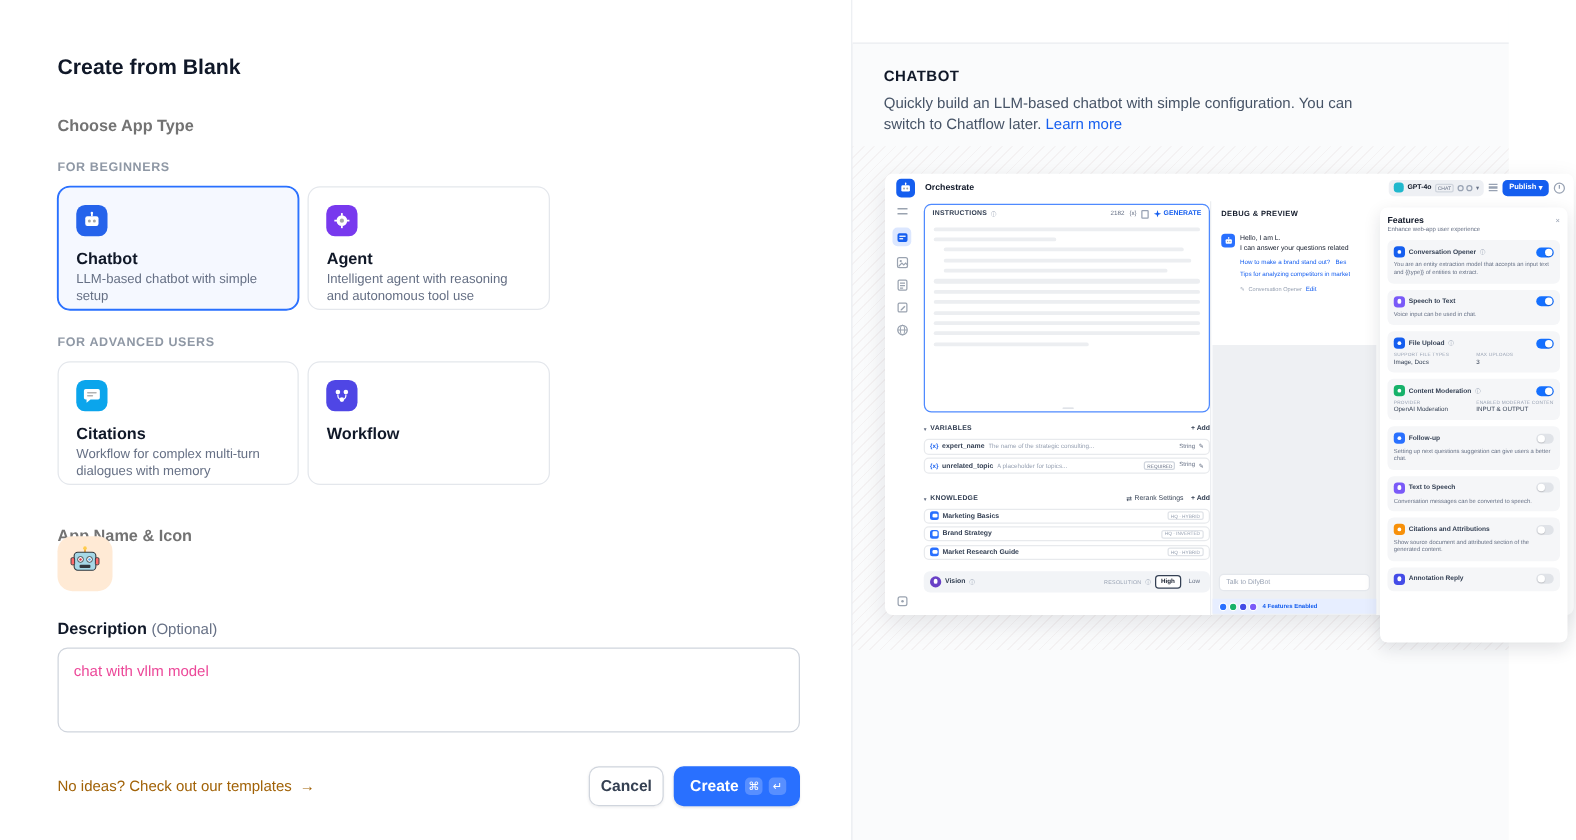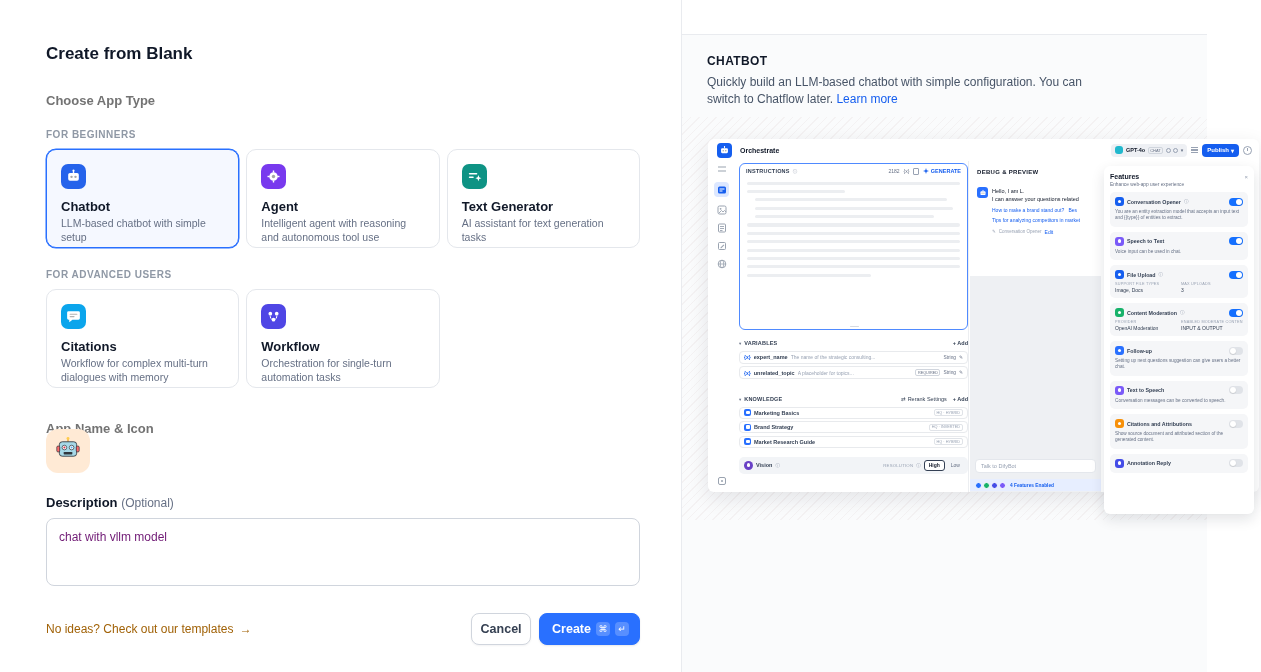--- a/index.html
+++ b/index.html
@@ -17,21 +17,21 @@
   .cicon { width:25px; height:25px; border-radius:7px; display:flex; align-items:center; justify-content:center; }
   .cicon svg { width:17px; height:17px; }
   .ctitle { font-size:13px; font-weight:bold; color:#101828; margin-top:10px; }
   .cdesc { font-size:10.5px; color:#667085; margin-top:3px; line-height:1.32; }
   .name-row { display:flex; gap:14px; margin-top:9px; align-items:flex-start; }
   .name-input { width:533px; height:28px; background:#f2f4f7; border:none; border-radius:8px; font-size:12px; color:#101828; padding:0 12px; font-family:"Liberation Sans",sans-serif; outline:none; }
   .emoji-btn { width:44px; height:44px; border-radius:12px; background:#ffead5; display:flex; align-items:center; justify-content:center; cursor:pointer; margin-top:-16px; }
   .desc-label { margin-top:22px; font-size:13px; color:#101828; }
   .desc-label b { font-weight:bold; }
   .desc-label .opt { font-size:12px; color:#667085; font-weight:normal; }
-  .desc-area { display:block; width:594px; height:68px; margin-top:8px; background:#fff; border:1px solid #d0d5dd; border-radius:8px; font-size:12px; color:#701a75; padding:10px 12px; resize:none; font-family:"Liberation Sans",sans-serif; outline:none; line-height:1.4; }
+  .desc-area { display:block; width:594px; height:68px; margin-top:8px; background:#fff; border:1px solid #d0d5dd; border-radius:8px; font-size:12px; color:#ec4899; padding:10px 12px; resize:none; font-family:"Liberation Sans",sans-serif; outline:none; line-height:1.4; }
   .footer { margin-top:27px; display:flex; align-items:center; justify-content:space-between; }
   .tpl-link { font-size:12px; color:#a16207; text-decoration:none; cursor:pointer; }
   .tpl-link .arr { margin-left:3px; }
   .btns { display:flex; gap:8px; }
   .btn { height:32px; border-radius:8px; font-size:12.5px; font-weight:bold; display:flex; align-items:center; justify-content:center; cursor:pointer; }
   .btn-cancel { width:60px; background:#fff; border:1px solid #d0d5dd; color:#354052; box-shadow:0 1px 2px rgba(16,24,40,.05); }
   .btn-create { padding:0 10px 0 12px; background:#2970ff; border:1px solid #2970ff; color:#fff; gap:5px; box-shadow:0 1px 2px rgba(16,24,40,.1); }
   .kbd { background:rgba(255,255,255,.22); border-radius:4px; width:14px; height:14px; font-size:9px; font-weight:normal; display:flex; align-items:center; justify-content:center; }
 
   
@@ -175,31 +175,20 @@
               <circle cx="12" cy="12" r="2.4" fill="rgba(0,0,0,.35)"></circle>
               <rect x="11" y="3.5" width="2" height="3" fill="#fff"></rect>
               <rect x="11" y="17.5" width="2" height="3" fill="#fff"></rect>
               <rect x="3.5" y="11" width="3" height="2" fill="#fff"></rect>
               <rect x="17.5" y="11" width="3" height="2" fill="#fff"></rect>
             </svg>
         </div>
         <div class="ctitle">Agent</div>
         <div class="cdesc">Intelligent agent with reasoning and autonomous tool use</div>
       </div>
-      <div class="card">
-        <div class="cicon" style="background: rgb(14, 147, 132);">
-          <svg viewBox="0 0 24 24">
-              <rect x="4" y="7" width="12" height="2.2" rx="1.1" fill="#fff"></rect>
-              <rect x="4" y="12" width="7" height="2.2" rx="1.1" fill="#fff"></rect>
-              <path d="M17.5 10l1.2 3.1 3.1 1.2-3.1 1.2-1.2 3.1-1.2-3.1-3.1-1.2 3.1-1.2z" fill="#fff"></path>
-            </svg>
-        </div>
-        <div class="ctitle">Text Generator</div>
-        <div class="cdesc">AI assistant for text generation tasks</div>
-      </div>
     </div>
 
     <div class="eyebrow">FOR ADVANCED USERS</div>
     <div class="cards">
       <div class="card">
         <div class="cicon" style="background: rgb(11, 165, 236);">
           <svg viewBox="0 0 24 24">
               <path d="M5 4.5h14a2 2 0 0 1 2 2v8a2 2 0 0 1-2 2h-8.5L6 20v-3.5H5a2 2 0 0 1-2-2v-8a2 2 0 0 1 2-2z" fill="#fff"></path>
               <rect x="6.5" y="8" width="11" height="1.7" rx=".85" fill="rgba(0,0,0,.3)"></rect>
               <rect x="6.5" y="11.2" width="7" height="1.7" rx=".85" fill="rgba(0,0,0,.3)"></rect>
@@ -211,21 +200,20 @@
       <div class="card">
         <div class="cicon" style="background: rgb(79, 70, 229);">
           <svg viewBox="0 0 24 24">
               <circle cx="7.5" cy="8" r="2.6" fill="#fff"></circle>
               <circle cx="16.5" cy="8" r="2.6" fill="#fff"></circle>
               <circle cx="12" cy="16.5" r="2.6" fill="#fff"></circle>
               <path d="M7.5 11v1.5a4 4 0 0 0 2 3.4M16.5 11v1.5a4 4 0 0 1-2 3.4" stroke="#fff" stroke-width="1.4" fill="none"></path>
             </svg>
         </div>
         <div class="ctitle">Workflow</div>
-        <div class="cdesc">Orchestration for single-turn automation tasks</div>
       </div>
       <div></div>
     </div>
 
     <div class="h2" style="margin-top:33px;">App Name &amp; Icon</div>
     <div class="name-row">
       <div class="emoji-btn">
         <span>
           <svg viewBox="0 0 36 36" width="26" height="26">
               <rect x="17" y="3" width="2" height="5" fill="#e8a33d"></rect>

